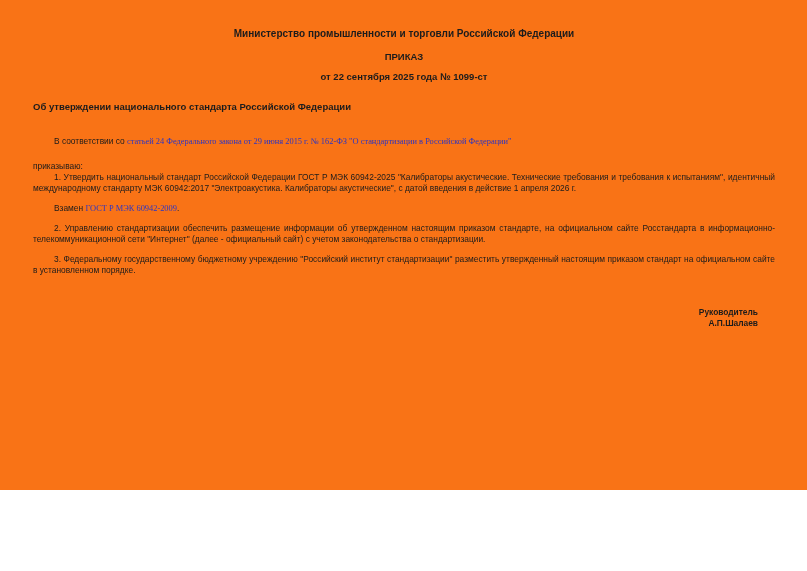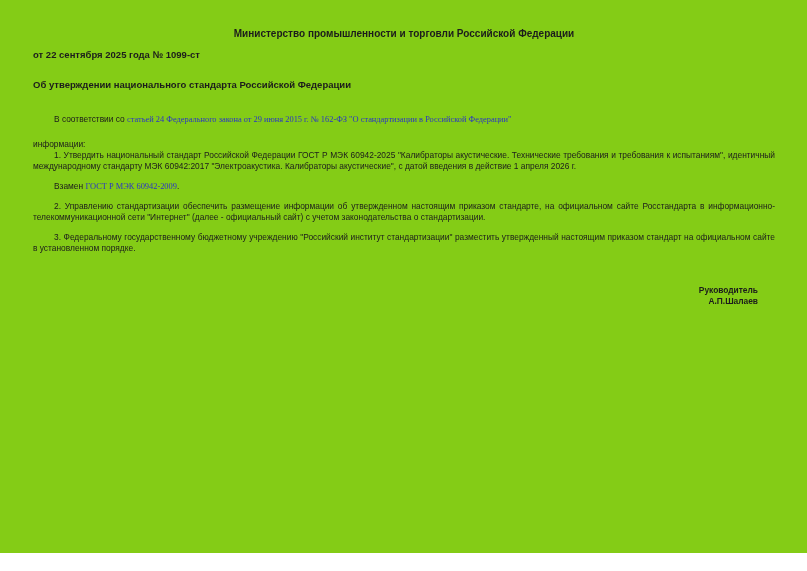--- a/index.html
+++ b/index.html
@@ -1,19 +1,19 @@
 <!DOCTYPE html>
 <html><head>
 <meta charset="utf-8">
 <style>
   html, body { margin: 0; padding: 0; background: #ffffff; }
   .page {
     width: 807px;
-    height: 553px;
-    background: #84cc16;
+    height: 490px;
+    background: #f97316;
     font-family: "Liberation Sans", sans-serif;
     color: #1c1c1c;
     position: relative;
     overflow: hidden;
     box-sizing: border-box;
   }
   .content {
     padding: 28px 32px 0 33px;
   }
   .hdr-line {
@@ -23,20 +23,21 @@
     line-height: 11.5px;
   }
   .doc-type {
     text-align: center;
     font-weight: bold;
     font-size: 9.5px;
     line-height: 11px;
     margin-top: 11px;
   }
   .order-date {
+    text-align: center;
     font-weight: bold;
     font-size: 9.5px;
     line-height: 11px;
     margin-top: 9px;
   }
   .doc-title {
     text-align: left;
     font-weight: bold;
     font-size: 9.5px;
     line-height: 11px;
@@ -70,30 +71,31 @@
   }
 </style>
 </head>
 <body>
 
 <div class="page">
   <div class="content">
 
     <div class="hdr-line">Министерство промышленности и торговли Российской Федерации</div>
 
+    <div class="doc-type">ПРИКАЗ</div>
 
     <div class="order-date">от 22 сентября 2025 года № 1099-ст</div>
 
     <div class="doc-title">Об утверждении национального стандарта Российской Федерации</div>
 
     <div class="body-text">
 
       <p class="para intro"><span>В соответствии со </span><a class="doclink">статьей 24 Федерального закона от 29 июня 2015 г. № 162-ФЗ "О стандартизации в Российской Федерации"</a></p>
 
-      <p class="para no-indent">информации:</p>
+      <p class="para no-indent">приказываю:</p>
 
       <p class="para">1. Утвердить национальный стандарт Российской Федерации ГОСТ Р МЭК 60942-2025 "Калибраторы акустические. Технические требования и требования к испытаниям", идентичный международному стандарту МЭК 60942:2017 "Электроакустика. Калибраторы акустические", с датой введения в действие 1 апреля 2026 г.</p>
 
       <p class="para"><span>Взамен </span><a class="doclink">ГОСТ Р МЭК 60942-2009</a><span>.</span></p>
 
       <p class="para">2. Управлению стандартизации обеспечить размещение информации об утвержденном настоящим приказом стандарте, на официальном сайте Росстандарта в информационно-телекоммуникационной сети "Интернет" (далее - официальный сайт) с учетом законодательства о стандартизации.</p>
 
       <p class="para">3. Федеральному государственному бюджетному учреждению "Российский институт стандартизации" разместить утвержденный настоящим приказом стандарт на официальном сайте в установленном порядке.</p>
 
 

